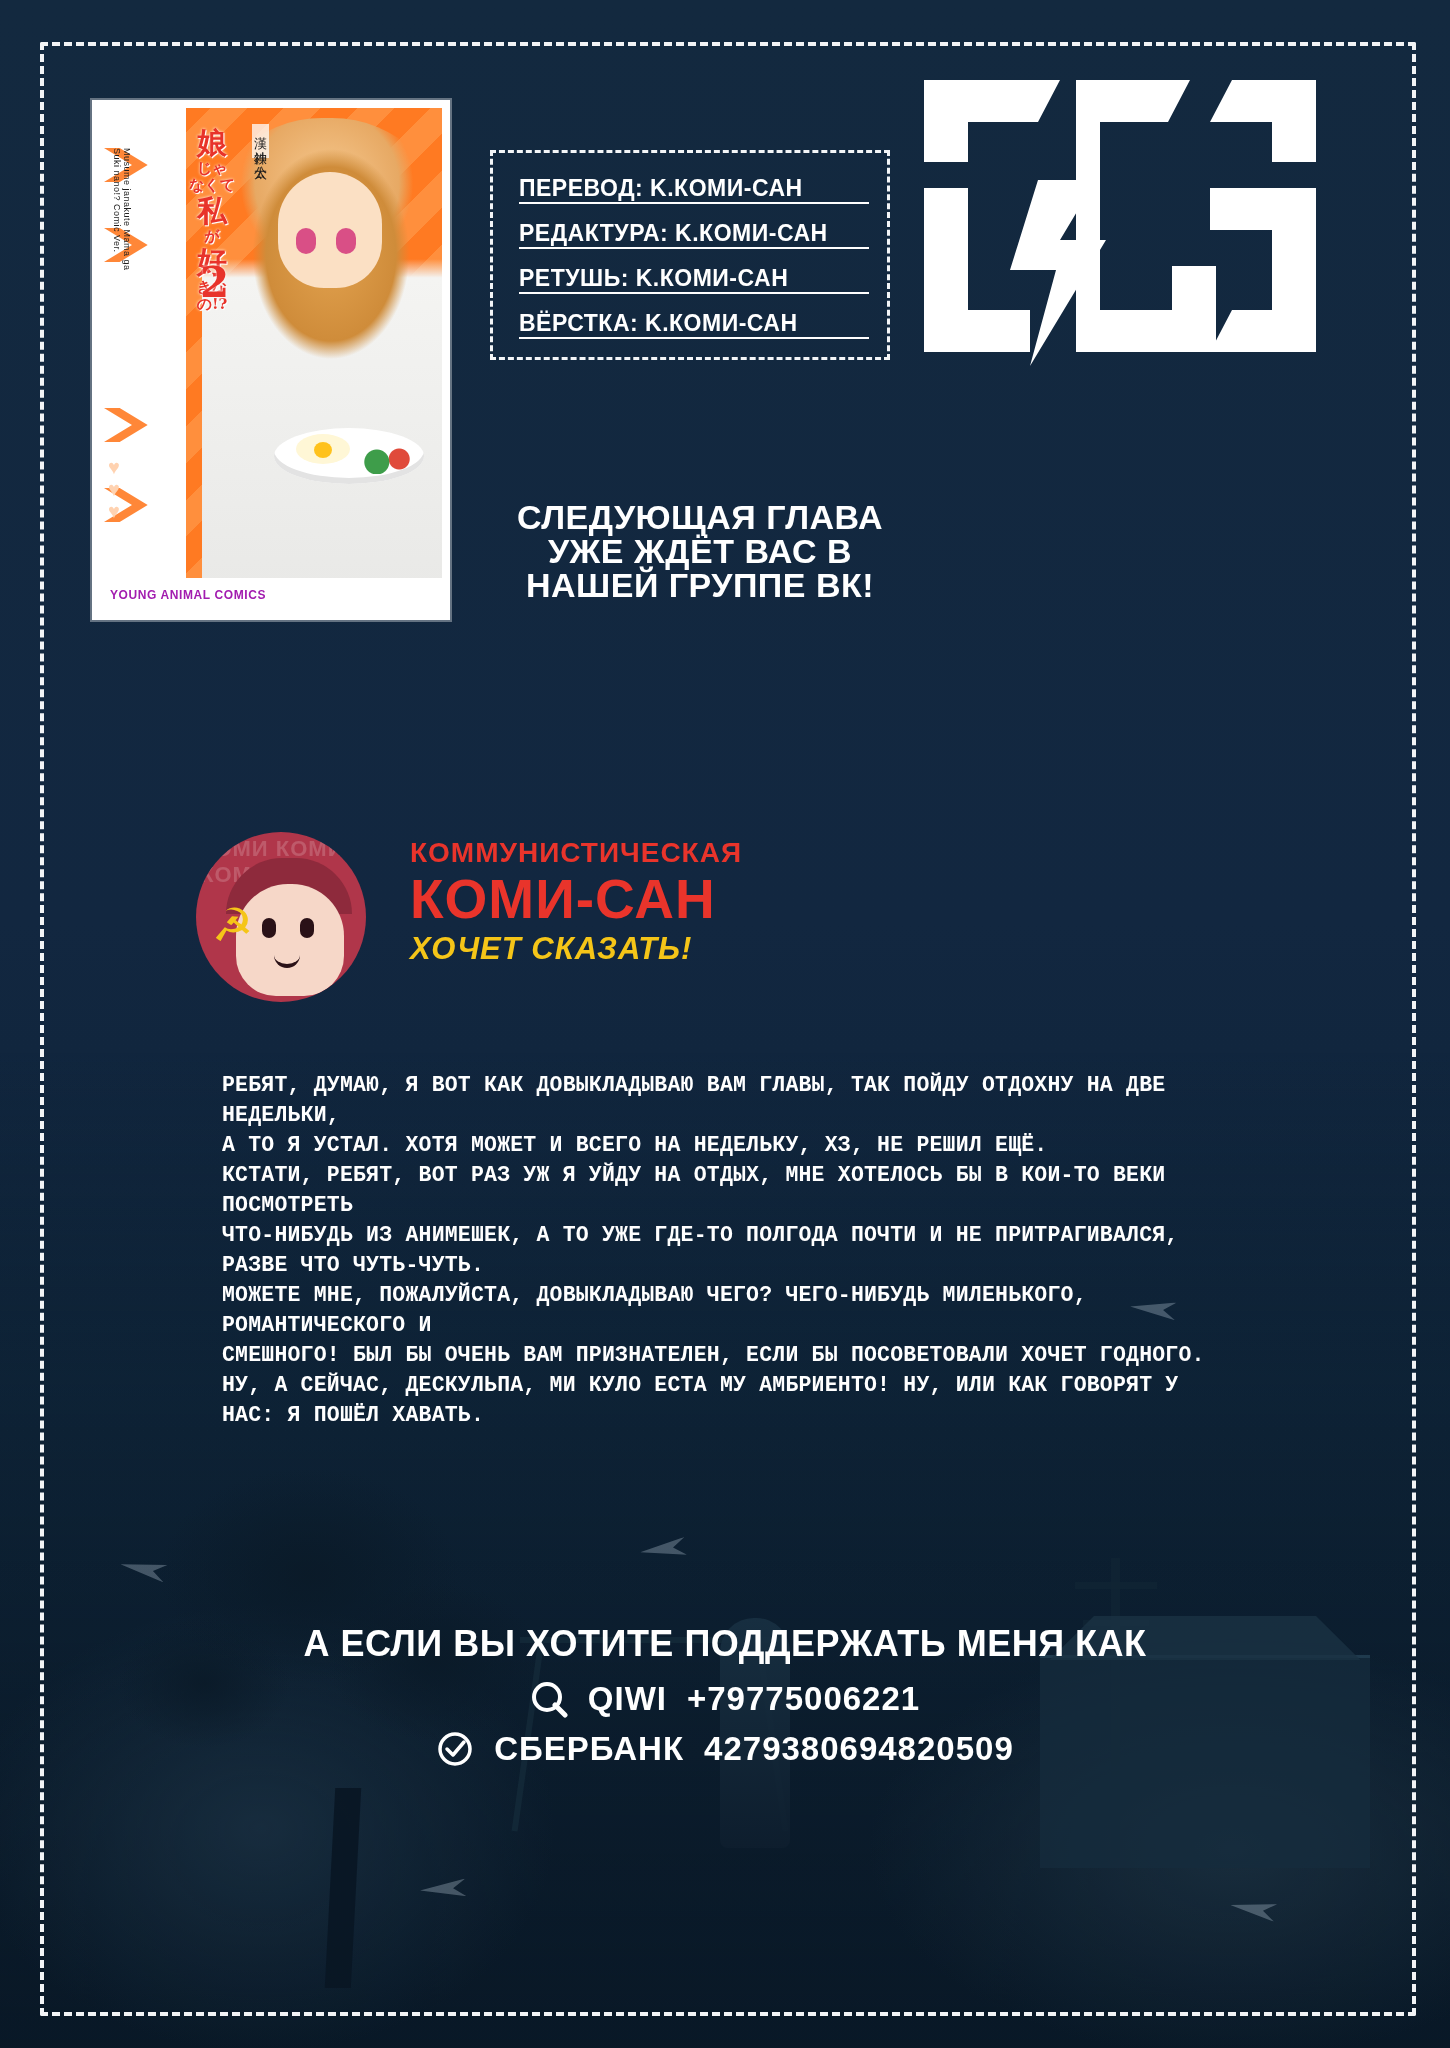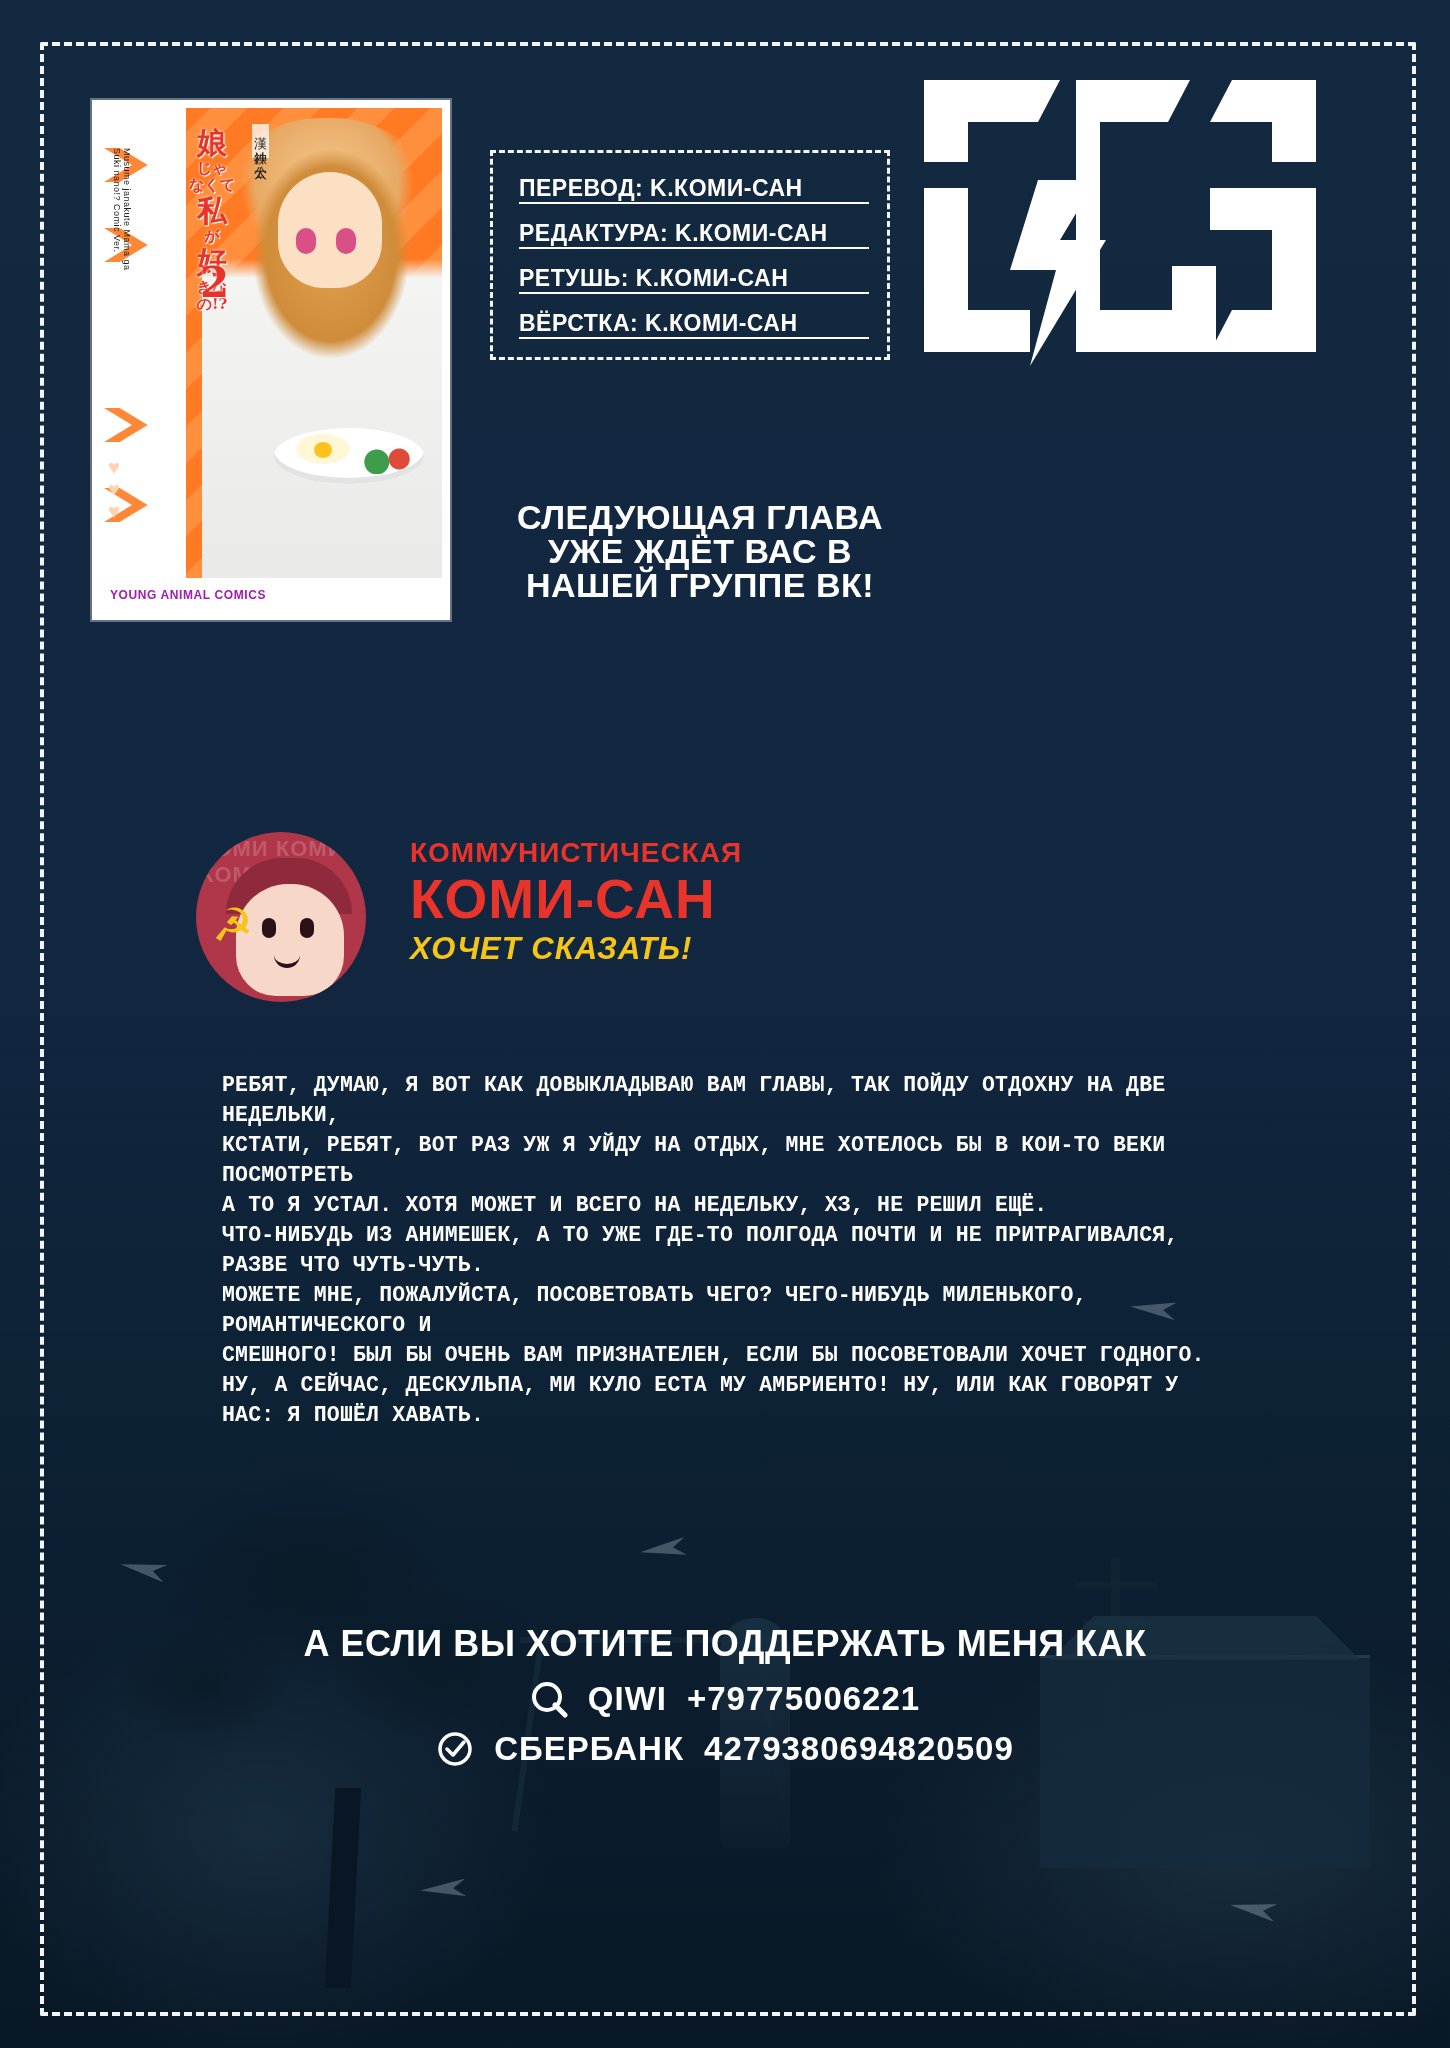--- a/index.html
+++ b/index.html
@@ -573,24 +573,24 @@
   </div>
 
   <div class="komi-title">
     <div class="kt-1">КОММУНИСТИЧЕСКАЯ</div>
     <div class="kt-2">КОМИ-САН</div>
     <div class="kt-3">ХОЧЕТ СКАЗАТЬ!</div>
   </div>
 
   <div class="komi-message">
     <p>РЕБЯТ, ДУМАЮ, Я ВОТ КАК ДОВЫКЛАДЫВАЮ ВАМ ГЛАВЫ, ТАК ПОЙДУ ОТДОХНУ НА ДВЕ НЕДЕЛЬКИ,</p>
+    <p>А ТО Я УСТАЛ. ХОТЯ МОЖЕТ И ВСЕГО НА НЕДЕЛЬКУ, ХЗ, НЕ РЕШИЛ ЕЩЁ.</p>
     <p>КСТАТИ, РЕБЯТ, ВОТ РАЗ УЖ Я УЙДУ НА ОТДЫХ, МНЕ ХОТЕЛОСЬ БЫ В КОИ-ТО ВЕКИ ПОСМОТРЕТЬ</p>
-    <p>А ТО Я УСТАЛ. ХОТЯ МОЖЕТ И ВСЕГО НА НЕДЕЛЬКУ, ХЗ, НЕ РЕШИЛ ЕЩЁ.</p>
     <p>ЧТО-НИБУДЬ ИЗ АНИМЕШЕК, А ТО УЖЕ ГДЕ-ТО ПОЛГОДА ПОЧТИ И НЕ ПРИТРАГИВАЛСЯ, РАЗВЕ ЧТО ЧУТЬ-ЧУТЬ.</p>
-    <p>МОЖЕТЕ МНЕ, ПОЖАЛУЙСТА, ПОСОВЕТОВАТЬ ЧЕГО? ЧЕГО-НИБУДЬ МИЛЕНЬКОГО, РОМАНТИЧЕСКОГО И</p>
+    <p>МОЖЕТЕ МНЕ, ПОЖАЛУЙСТА, ДОВЫКЛАДЫВАЮ ЧЕГО? ЧЕГО-НИБУДЬ МИЛЕНЬКОГО, РОМАНТИЧЕСКОГО И</p>
     <p>СМЕШНОГО! БЫЛ БЫ ОЧЕНЬ ВАМ ПРИЗНАТЕЛЕН, ЕСЛИ БЫ ПОСОВЕТОВАЛИ ХОЧЕТ ГОДНОГО.</p>
     <p>НУ, А СЕЙЧАС, ДЕСКУЛЬПА, МИ КУЛО ЕСТА МУ АМБРИЕНТО! НУ, ИЛИ КАК ГОВОРЯТ У НАС: Я ПОШЁЛ ХАВАТЬ.</p>
   </div>
 
   <div class="support">
     <div class="support-head">
       <div>А ЕСЛИ ВЫ ХОТИТЕ ПОДДЕРЖАТЬ МЕНЯ КАК</div>
     </div>
 
     <div class="pay-row">

